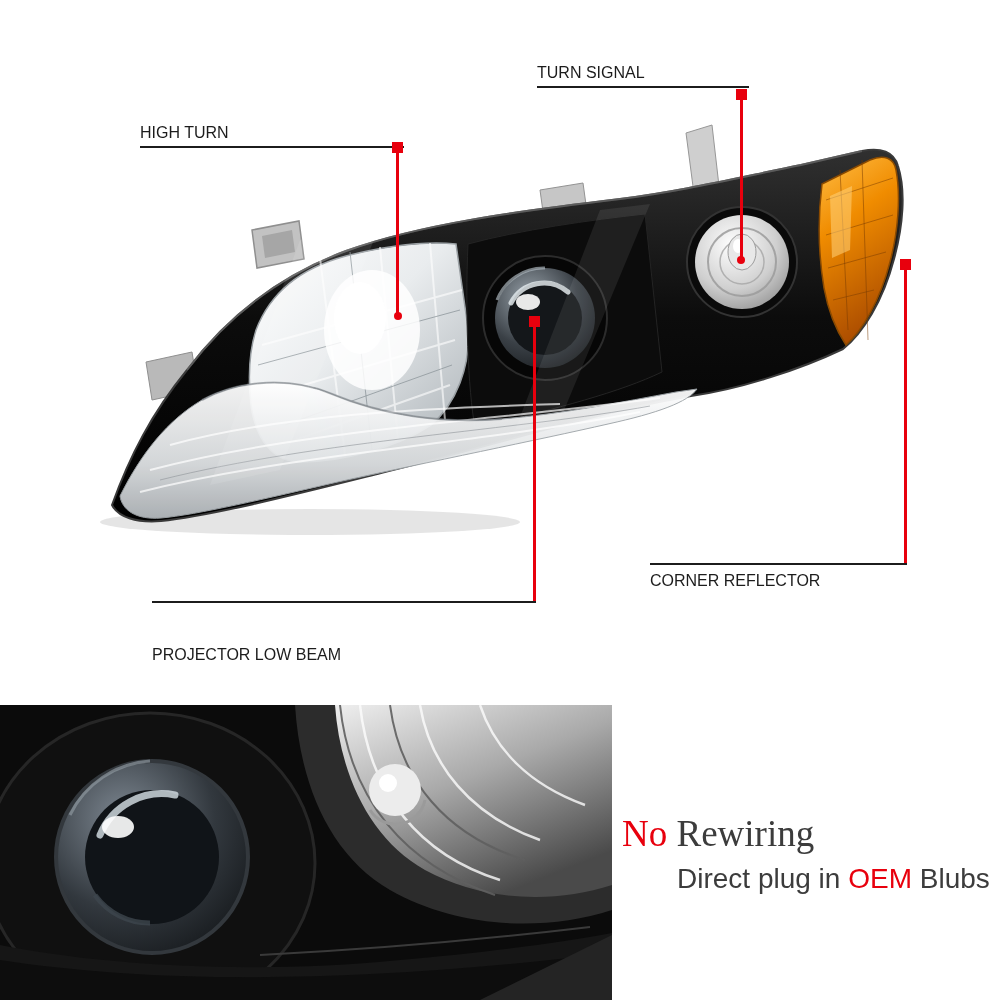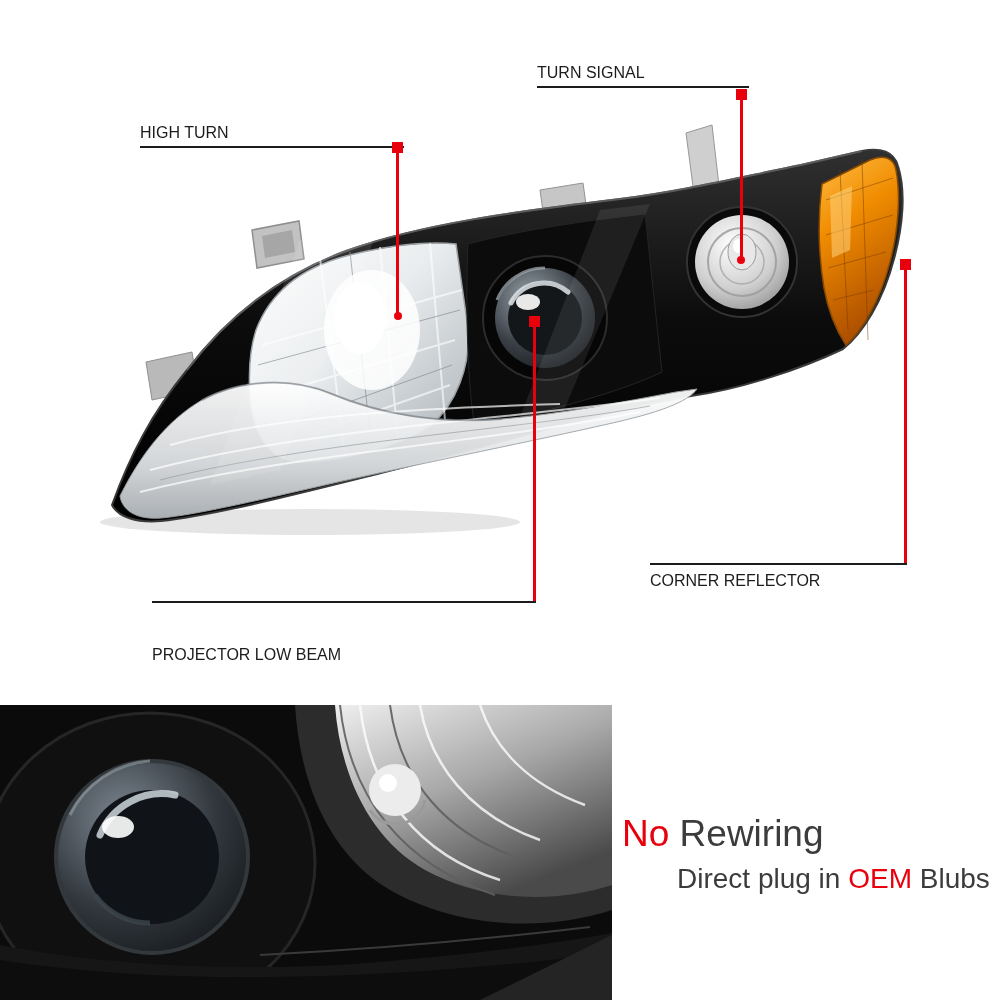--- a/index.html
+++ b/index.html
@@ -19,21 +19,21 @@
   .hline { position:absolute; height:2px; background:var(--label); }
   .vline { position:absolute; width:3px; background:var(--red); }
   .sq    { position:absolute; width:11px; height:11px; background:var(--red); }
   .dot   { position:absolute; width:8px; height:8px; border-radius:50%; background:var(--red); }
   .closeup {
     position:absolute; left:0; top:705px; width:612px; height:295px; background:#0b0b0b;
   }
   .closeup svg { display:block; width:612px; height:295px; }
   .promo-line1 {
     position:absolute; left:622px; top:812px; font-size:37px; line-height:44px;
-    color:var(--promo); white-space:nowrap;
+    color:var(--promo); white-space:nowrap;font-family:Liberation Serif, serif;
   }
   .promo-line2 {
     position:absolute; left:655px; top:862px; font-size:28px; line-height:34px;
     color:var(--promo); white-space:nowrap;margin-left:22px;
   }
   .hl { color:var(--red); }
 </style>
 </head>
 <body>
 

